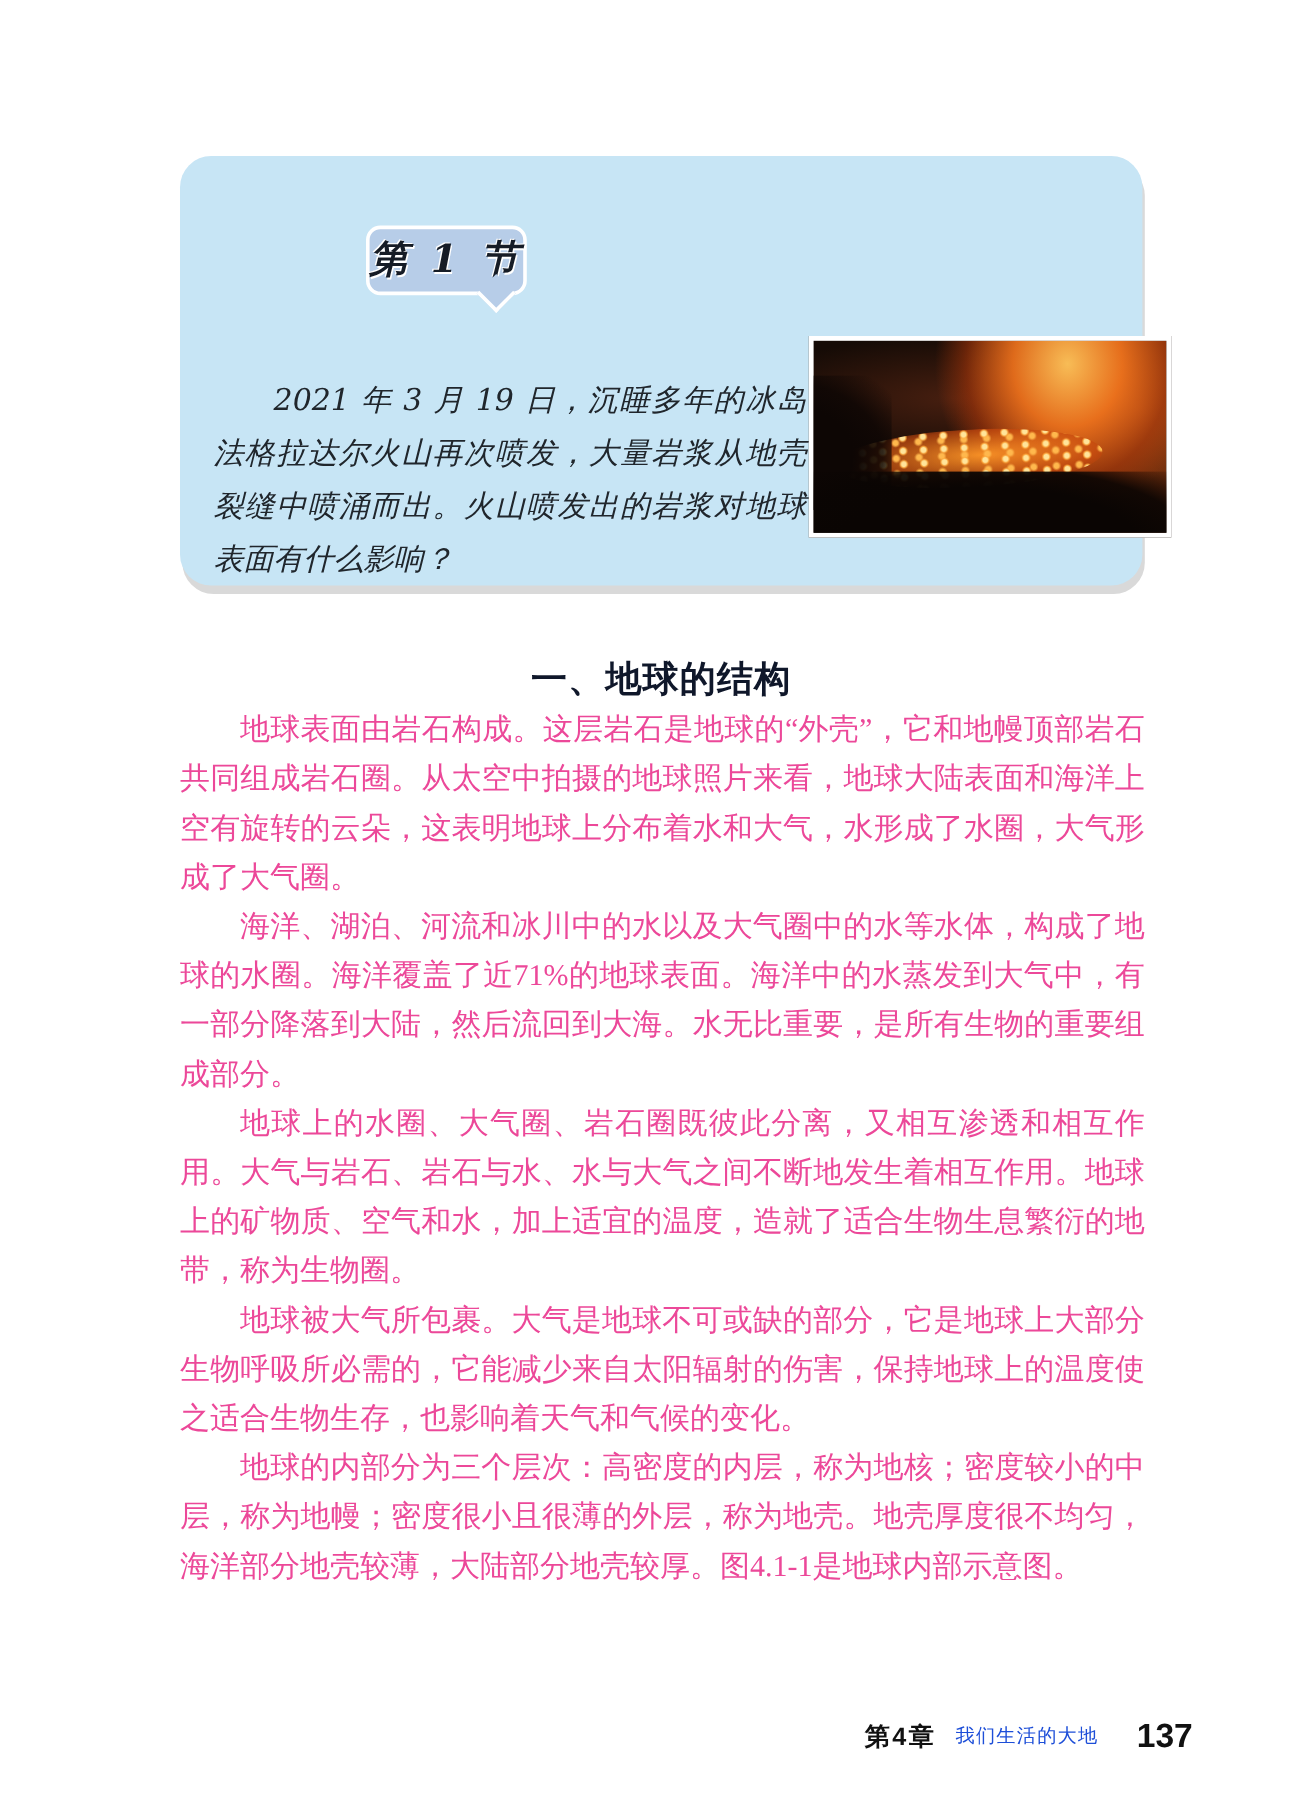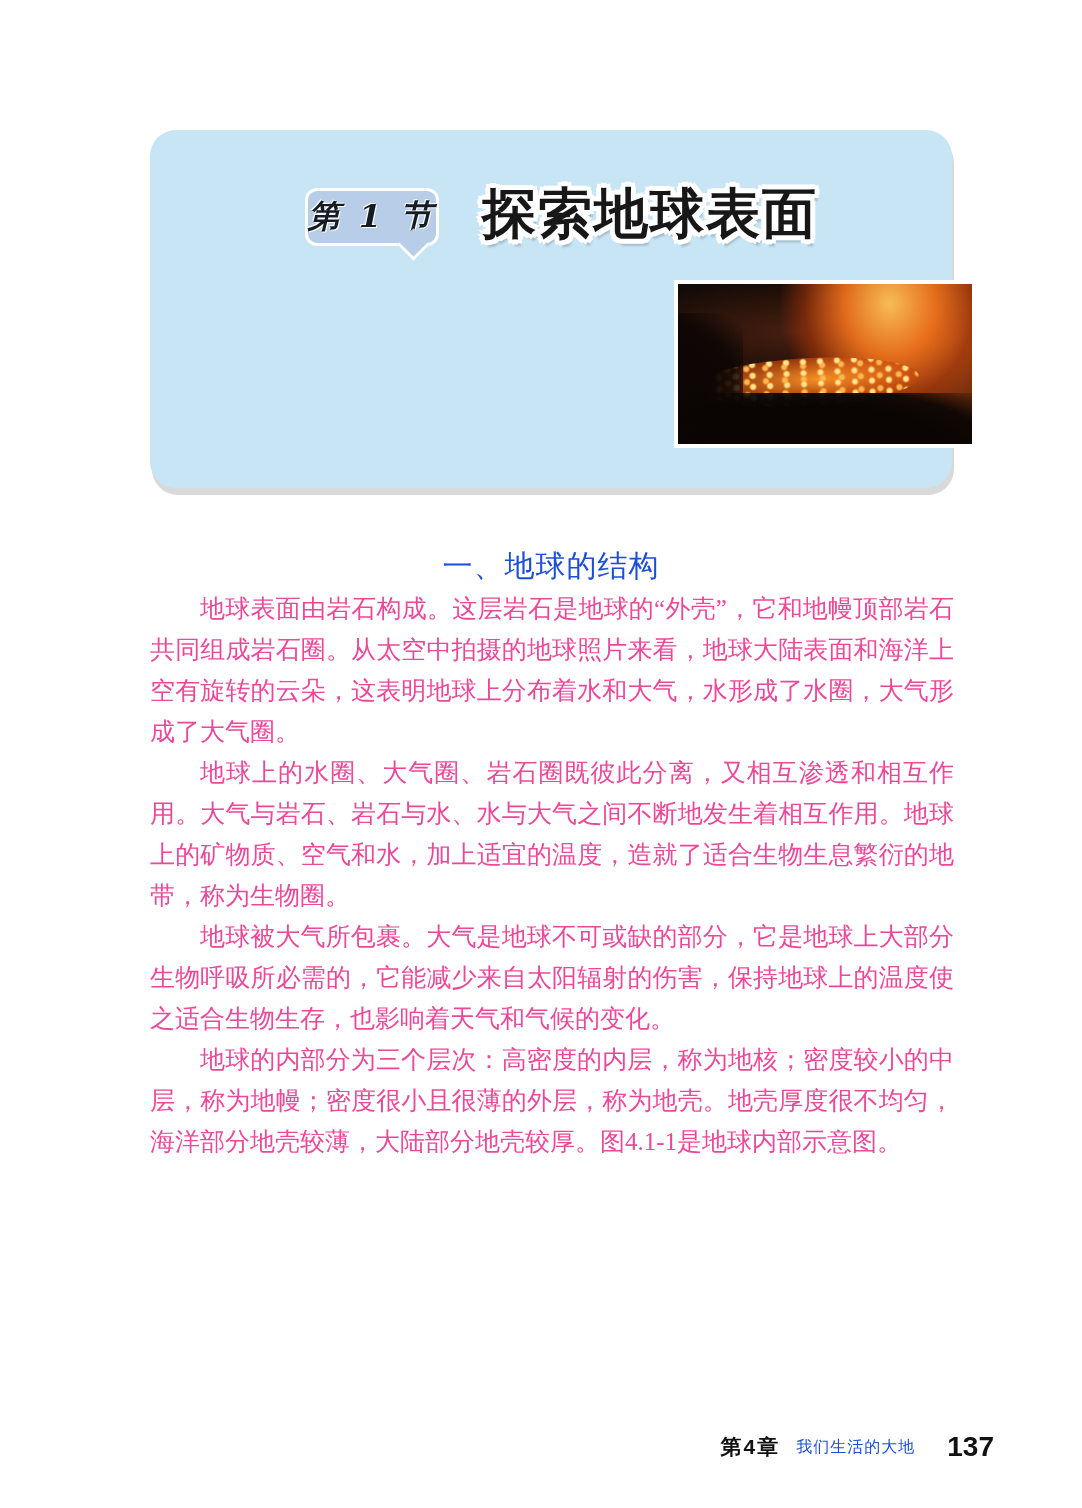--- a/index.html
+++ b/index.html
@@ -86,22 +86,22 @@
     background:radial-gradient(ellipse at 50% 100%, #0a0503 55%, rgba(10,5,3,.92) 75%, rgba(10,5,3,.0) 100%);
   }
   .photo-fg-left {
     position:absolute; left:-8%; top:18%; width:30%; height:70%;
     background:radial-gradient(ellipse at 0% 60%, #0d0604 45%, rgba(13,6,4,.85) 65%, rgba(13,6,4,0) 90%);
   }
 
   
   .section-heading {
     position:absolute; left:150px; top:546px; width:802px;
-    text-align:center; font-size:30px; font-weight:normal;
-    color:#1d4ed8; letter-spacing:1px;
+    text-align:center; font-size:30px; font-weight:bold;
+    color:#0f172a; letter-spacing:1px;
   }
 
   .body-text {
     position:absolute; left:150px; top:588px; width:804px;
     font-family:Liberation Serif, serif;
     font-size:25px; line-height:41px;
     color:#ec4899; text-align:justify;
   }
   .body-text p { margin:0; text-indent:2em; }
 
@@ -117,35 +117,36 @@
 </head>
 <body>
 
 <div class="hero">
 
   <div class="badge">
     <span class="badge-label">第 1 节</span>
     <span class="badge-tail"></span>
   </div>
 
-  <div class="hero-title">探索地球表面</div>
 
+  <div class="hero-intro">2021 年 3 月 19 日，沉睡多年的冰岛法格拉达尔火山再次喷发，大量岩浆从地壳裂缝中喷涌而出。火山喷发出的岩浆对地球表面有什么影响？</div>
 
   <div class="photo">
     <div class="photo-lava"></div>
     <div class="photo-fg-left"></div>
     <div class="photo-fg"></div>
   </div>
 
 </div>
 
 <div class="section-heading">一、地球的结构</div>
 
 <div class="body-text">
   <p>地球表面由岩石构成。这层岩石是地球的“外壳”，它和地幔顶部岩石共同组成岩石圈。从太空中拍摄的地球照片来看，地球大陆表面和海洋上空有旋转的云朵，这表明地球上分布着水和大气，水形成了水圈，大气形成了大气圈。</p>
+  <p>海洋、湖泊、河流和冰川中的水以及大气圈中的水等水体，构成了地球的水圈。海洋覆盖了近71%的地球表面。海洋中的水蒸发到大气中，有一部分降落到大陆，然后流回到大海。水无比重要，是所有生物的重要组成部分。</p>
   <p>地球上的水圈、大气圈、岩石圈既彼此分离，又相互渗透和相互作用。大气与岩石、岩石与水、水与大气之间不断地发生着相互作用。地球上的矿物质、空气和水，加上适宜的温度，造就了适合生物生息繁衍的地带，称为生物圈。</p>
   <p>地球被大气所包裹。大气是地球不可或缺的部分，它是地球上大部分生物呼吸所必需的，它能减少来自太阳辐射的伤害，保持地球上的温度使之适合生物生存，也影响着天气和气候的变化。</p>
   <p>地球的内部分为三个层次：高密度的内层，称为地核；密度较小的中层，称为地幔；密度很小且很薄的外层，称为地壳。地壳厚度很不均匀，海洋部分地壳较薄，大陆部分地壳较厚。图4.1-1是地球内部示意图。</p>
 </div>
 
 <div class="footer">
   <span class="footer-chapter">第4章</span>
   <span class="footer-title">我们生活的大地</span>
   <span class="footer-page">137</span>
 </div>

